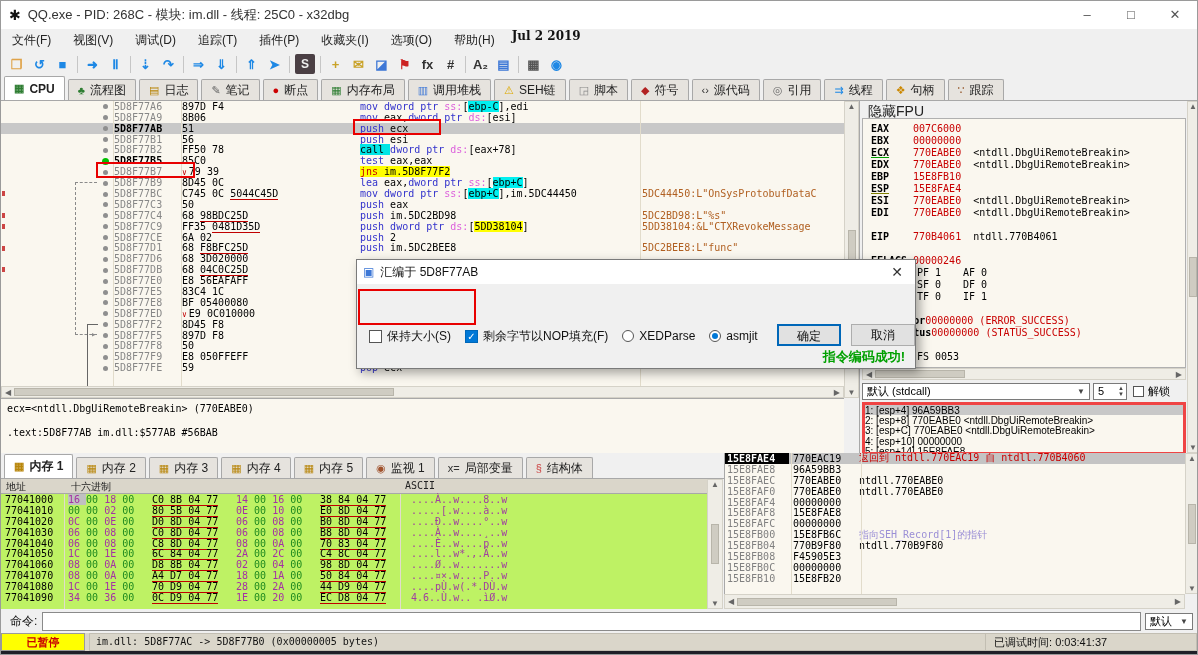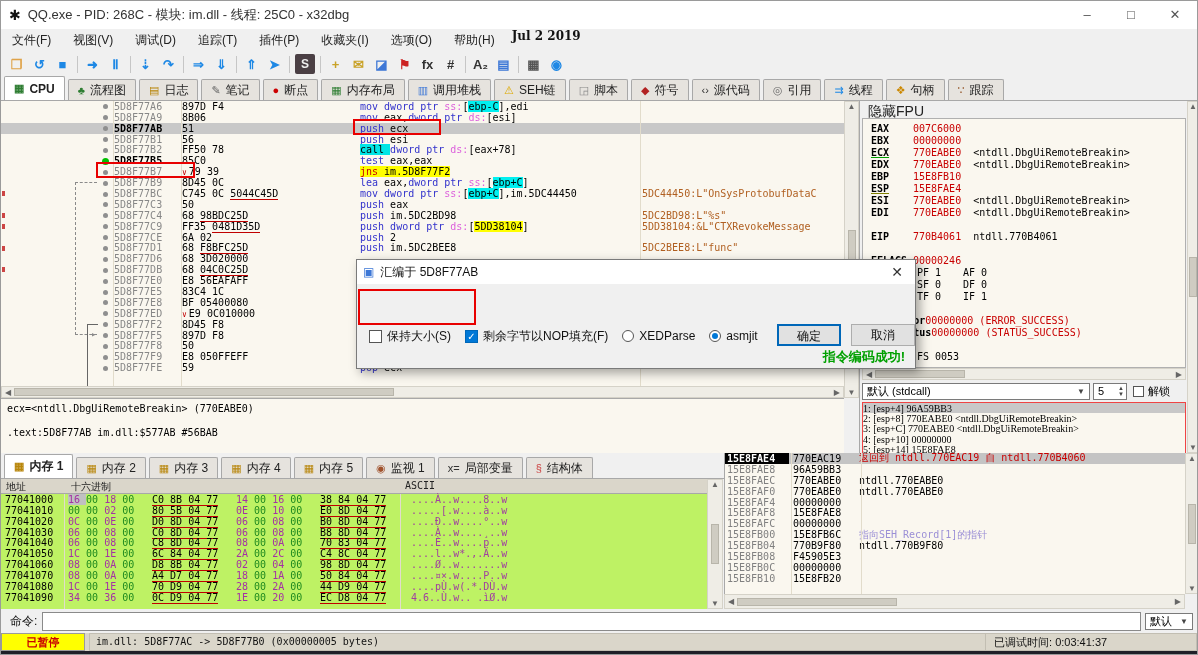--- a/index.html
+++ b/index.html
@@ -64,29 +64,29 @@
 .rx{color:#000;padding-left:12px}
 .fpair{display:inline-block;width:46px;color:#000}
 .regs-hscroll{left:2px;top:267px;width:324px;height:12px}
 .ccbar{position:absolute;left:2px;top:280px;width:324px;height:20px;display:flex;align-items:center;font-size:11px}
 .combo{background:#fff;border:1px solid #7a7a7a;height:17px;display:flex;align-items:center;padding:0 4px;font-size:11px}
 .combo .carr{margin-left:auto;font-size:8px;color:#444;padding-left:6px}
 .ccombo{width:228px}
 .spin{width:34px;background:#fff;border:1px solid #7a7a7a;height:17px;margin-left:3px;display:flex;align-items:center;padding-left:4px;font-size:11px}
 .spin .uds{margin-left:auto;font-size:6px;color:#444;display:flex;flex-direction:column;line-height:6px;padding-right:2px}
 .cbx{width:11px;height:11px;border:1px solid #555;background:#fff;display:inline-block;margin:0 4px 0 6px;vertical-align:middle}
-.args{position:absolute;left:2px;top:301px;width:324px;height:53px;background:#FAF7EF;border:1px solid #ef4444;font-family:Liberation Serif, serif;font-size:10px;overflow:hidden}
+.args{position:absolute;left:2px;top:301px;width:324px;height:53px;background:#FAF7EF;border:3px solid #ef4444;font-family:Liberation Sans, sans-serif;font-size:10px;overflow:hidden}
 .argrow{height:10.2px;white-space:pre;color:#000}
 .argrow.sel{background:#C8C8C8}
 
 .memtabs{position:absolute;left:0;top:452px;width:723px;height:26px;background:#f0f0f0;display:flex;align-items:flex-end;border-bottom:1px solid #a8a8a8}
 .dump{position:absolute;left:0;top:478px;width:706px;height:130px;background:#bef264;font-family:"DejaVu Sans Mono",monospace;font-size:10px;overflow:hidden}
 .dump-header{height:15px;background:#DAD6CA;border-bottom:1px solid #a8a8a8;font-size:10px;color:#222;position:relative;font-family:"Liberation Sans",sans-serif}
 .dh1{position:absolute;left:5px;top:1px}.dh2{position:absolute;left:70px;top:1px}.dh3{position:absolute;left:404px;top:1px;font-family:"DejaVu Sans Mono",monospace}
-.mrow{height:10.9px;display:flex;white-space:pre;align-items:flex-end}
+.mrow{height:10.9px;display:flex;white-space:pre;align-items:flex-start}
 .maddr{width:62px;padding-left:4px;color:#000;flex:none}
 .mgroup{width:84px;flex:none;padding-left:5px}
 .mgu{border-bottom:1px solid #C00000}
 .zb{color:#1F8A1F}.nb{color:#A431A4}.pb{color:#000}
 .selb{background:#C0C0C0}
 .mascii{padding-left:12px;color:#A040A0}
 .dsep{position:absolute;top:0;width:1px;height:130px;background:#E2DCCB}
 
 .stack{position:absolute;left:723px;top:452px;width:461px;height:141px;background:#FAF7EF;border-left:1px solid #a8a8a8;font-family:"DejaVu Sans Mono",monospace;font-size:10px;overflow:hidden}
 .srow{height:10.9px;display:flex;white-space:pre;align-items:center}

